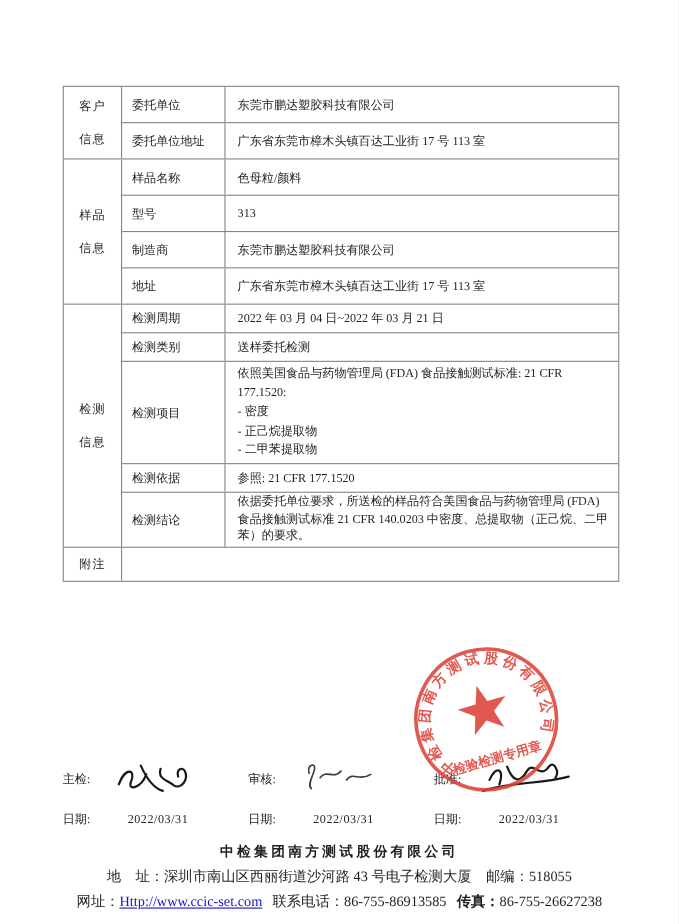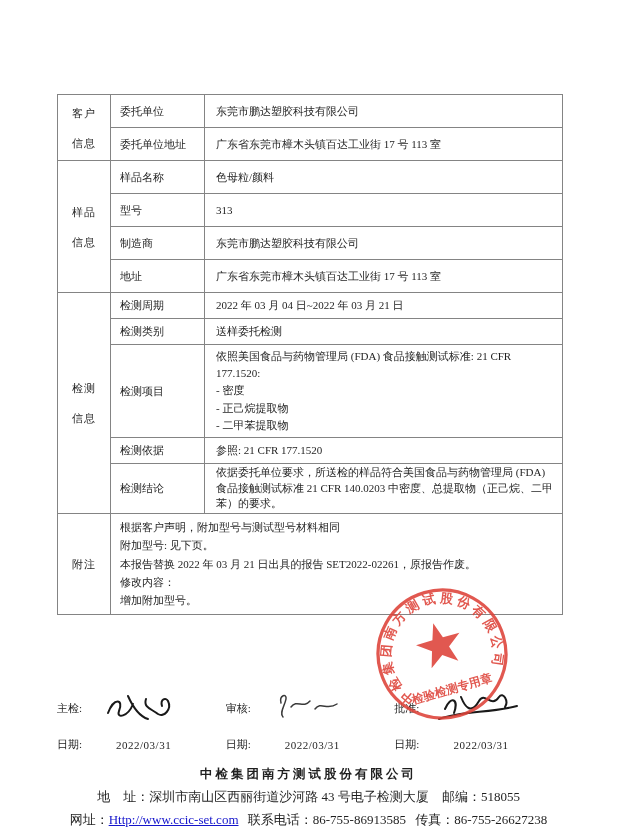--- a/index.html
+++ b/index.html
@@ -8,21 +8,21 @@
 
   
   .header{position:absolute;left:57px;top:16px;width:506px;height:48px;
           display:flex;align-items:center;}
   .logo{width:48px;height:44px;flex:0 0 auto;}
   .hd-title{font-size:13px;font-weight:bold;margin-left:24px;letter-spacing:1px;}
   .hd-no{font-size:12px;font-weight:bold;margin-left:46px;white-space:nowrap;}
   .hd-page{font-size:12px;font-weight:bold;margin-left:auto;white-space:nowrap;letter-spacing:1px;}
 
   
-  .tbl{position:absolute;left:57px;top:94px;width:506px;border:1px solid #848484;
+  .tbl{position:absolute;left:57px;top:78px;width:506px;border:1px solid #848484;
        font-size:11px;box-sizing:border-box;}
   .group{display:flex;border-top:1px solid #848484;}
   .group:first-child{border-top:none;}
   .group-label{width:52px;flex:0 0 auto;border-right:1px solid #848484;
                display:flex;align-items:center;justify-content:center;text-align:center;
                white-space:pre-line;line-height:30px;letter-spacing:1px;}
   .group-rows{flex:1;display:flex;flex-direction:column;min-width:0;}
   .row{display:flex;border-top:1px solid #848484;}
   .row:first-child{border-top:none;}
   .cell-field{width:94px;flex:0 0 auto;border-right:1px solid #848484;
@@ -127,29 +127,20 @@
         </div>
         <div class="row multi3">
           <div class="cell-field">检测结论</div>
           <div class="cell-value">依据委托单位要求，所送检的样品符合美国食品与药物管理局 (FDA) 食品接触测试标准 21 CFR 140.0203 中密度、总提取物（正己烷、二甲苯）的要求。</div>
         </div>
       </div>
     </div>
 
     <div class="group">
       <div class="group-label">附注</div>
-      <div class="group-rows">
-        <div class="row">
-          <div class="note-cell">根据客户声明，附加型号与测试型号材料相同
-附加型号: 见下页。
-本报告替换 2022 年 03 月 21 日出具的报告 SET2022-02261，原报告作废。
-修改内容：
-增加附加型号。</div>
-        </div>
-      </div>
     </div>
 
   </div>
 
   <div class="sig-block">
     <div class="sig-row">
       <div class="sig-cell">
         <span class="sig-label">主检:</span>
         <svg width="86" height="38" viewBox="0 0 86 38">
           <path d="M10,24 C16,8 26,10 21,22 C18,30 30,28 35,15 M30,7 C34,16 40,27 50,30 M48,10 C45,19 54,20 60,25 C66,29 74,20 70,12 C68,8 62,10 64,17" fill="none" stroke="#191919" stroke-width="2" stroke-linecap="round"></path>
@@ -202,17 +193,17 @@
 
   <div class="footer">
     <div class="ft-company">中检集团南方测试股份有限公司</div>
     <div class="ft-line">
       <span>地　址：</span><span>深圳市南山区西丽街道沙河路 43 号电子检测大厦</span>
       <span style="margin-left:10px;">邮编：</span><span>518055</span>
     </div>
     <div class="ft-line">
       <span>网址：</span><a class="ft-link" href="#">Http://www.ccic-set.com</a>
       <span style="margin-left:6px;margin-top:24px;">联系电话：</span><span>86-755-86913585</span>
-      <span style="margin-left:6px;">传真：</span><span>86-755-26627238</span>
+      <span style="margin-left:6px;font-weight:bold;">传真：</span><span>86-755-26627238</span>
     </div>
   </div>
 
 </div>
 
 </body></html>

